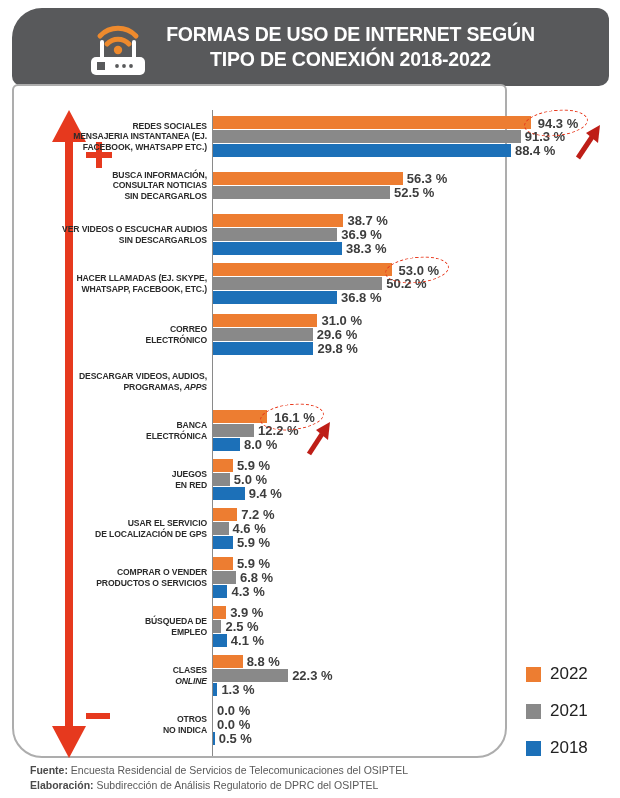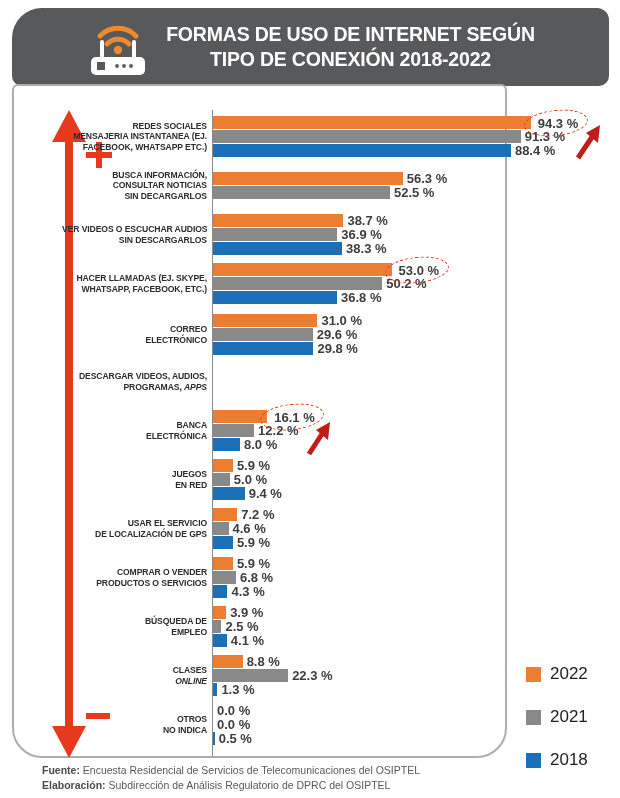--- a/index.html
+++ b/index.html
@@ -38,27 +38,27 @@
   .val { font-weight:bold; font-size:13px; color:#3d3d3d; margin-left:4px; white-space:nowrap; line-height:13px; }
   .circ { position:relative; display:inline-block; padding:0 3px; }
   .circ::before { content:""; position:absolute; inset:-4px -7px; border:1.6px dashed #E8391D;
                   border-radius:50%; transform:rotate(-6deg); }
 
   
   .trend-1 { position:absolute; left:558px; top:38px; }
   .trend-2 { position:absolute; left:289px; top:336px; }
 
   
-  .legend { position:absolute; left:512px; top:578px; display:flex; flex-direction:column; gap:23px;justify-content:center; }
+  .legend { position:absolute; left:512px; top:578px; display:flex; flex-direction:column; gap:17px;justify-content:center; }
   .legend-item { display:flex; align-items:center; gap:9px; }
   .swatch { width:15px; height:15px; flex:none; }
   .legend-label { font-size:17px; color:#222; }
 
   
-  .footer { position:absolute; left:30px; top:763px; font-size:10.5px; color:#595959; line-height:14.5px;margin-left:12px; }
+  .footer { position:absolute; left:30px; top:763px; font-size:10.5px; color:#595959; line-height:14.5px; }
   .footer b { color:#4a4a4a; }
 </style>
 </head>
 <body>
 
 <div class="page">
 
   <div class="header">
     <svg class="icon" width="64" height="58" viewBox="0 0 64 58">
       <path d="M21 26 A 15 15 0 0 1 43 26" stroke="#EE8A2D" stroke-width="5" fill="none" stroke-linecap="round"></path>

